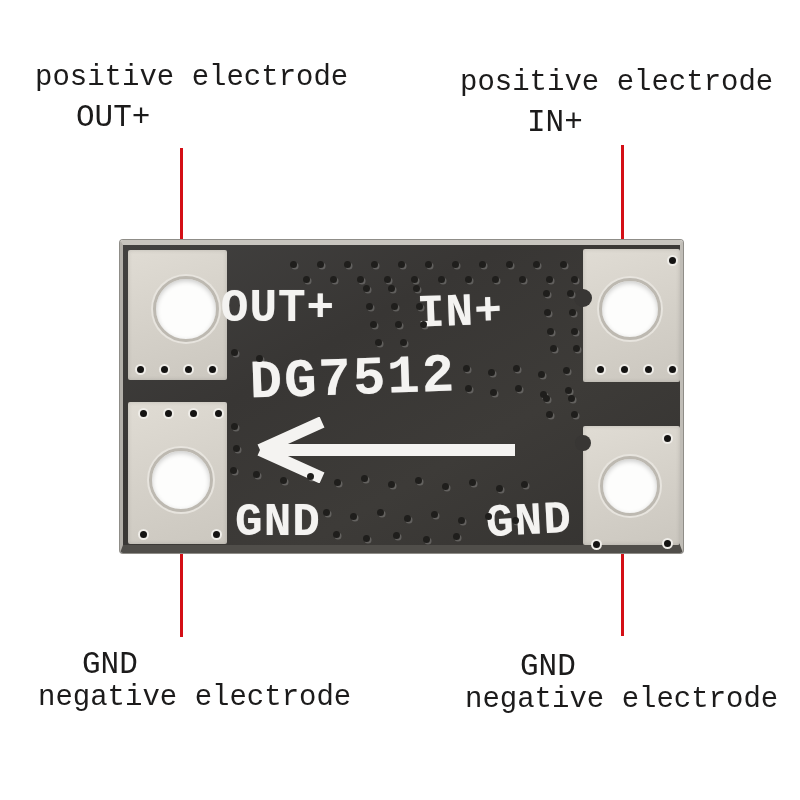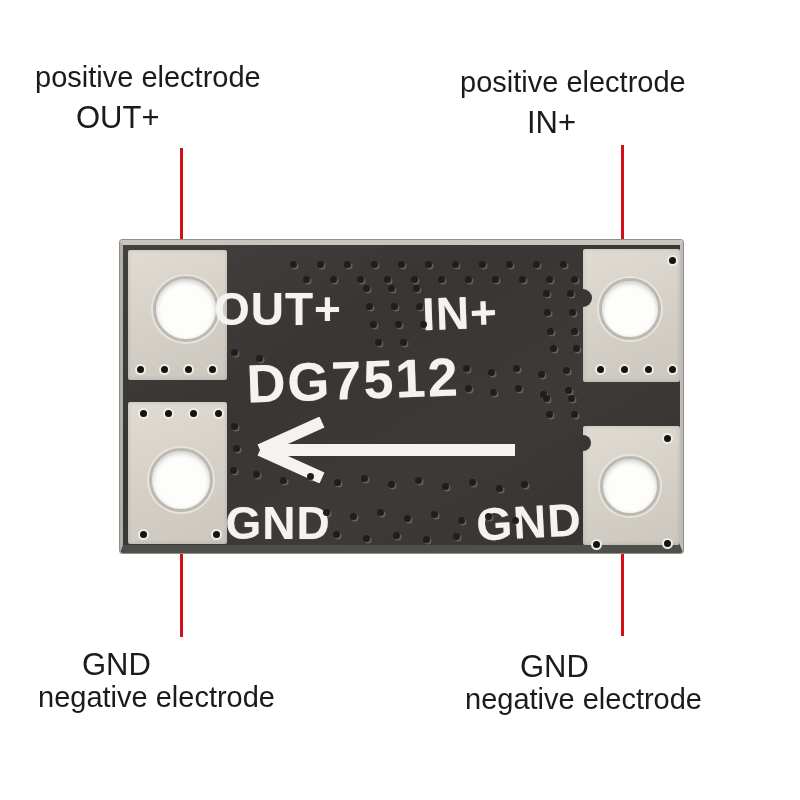--- a/index.html
+++ b/index.html
@@ -1,17 +1,17 @@
 <!DOCTYPE html>
 <html style="--red: #d40f16;"><head>
 <meta charset="utf-8">
 <style>
   html,body{margin:0;padding:0;background:#ffffff;}
   #stage{position:relative;width:800px;height:800px;background:#ffffff;overflow:hidden;
-         font-family:Liberation Sans, sans-serif;}
+         font-family:Liberation Mono, monospace;}
 
   
   .lbl{position:absolute;color:#1c1b1b;white-space:nowrap;line-height:1.1;}
   .lbl-small{font-size:29px;}
   .lbl-pin{font-size:31px;}
 
   
   .lead{position:absolute;width:3px;background:var(--red,#d40f16);}
   .ldot{position:absolute;width:15px;height:15px;border-radius:50%;background:var(--red,#d40f16);}
 

